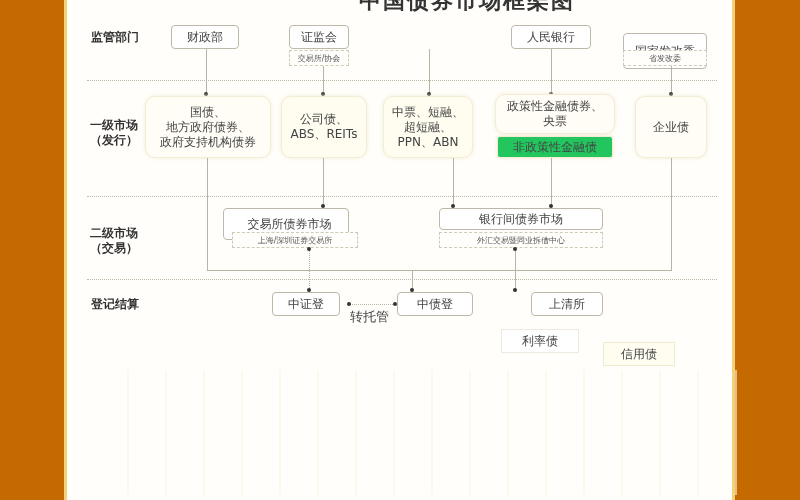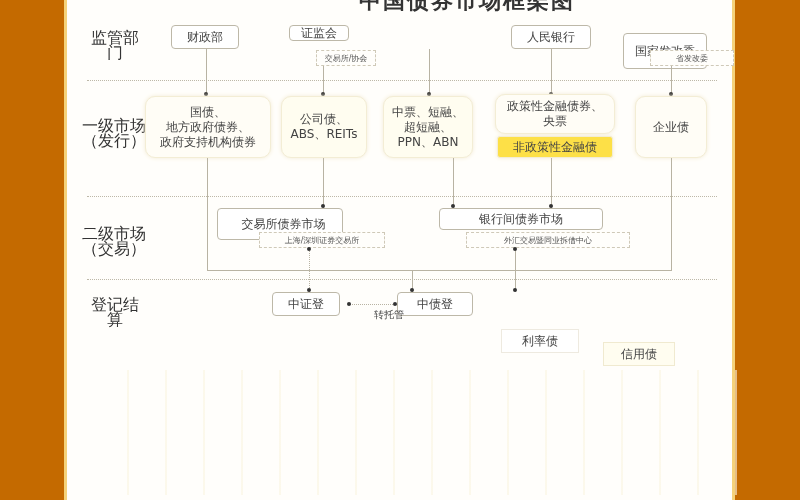--- a/index.html
+++ b/index.html
@@ -1,23 +1,23 @@
 <!DOCTYPE html>
 <html><head>
 <meta charset="utf-8">
 <style>
   html,body{margin:0;padding:0;}
   body{width:800px;height:500px;background:#c46a00;position:relative;overflow:hidden;font-family:"DejaVu Sans",sans-serif;}
   .page{position:absolute;left:64px;top:0;width:671px;height:500px;background:#fffefb;border-left:3px solid #f5d27a;border-right:3px solid #f5d27a;box-sizing:border-box;}
   .abs{position:absolute;}
   .title{position:absolute;left:230px;top:-14px;width:340px;text-align:center;font-size:22px;color:#333;letter-spacing:2px;font-weight:bold;white-space:nowrap;}
-  .rowlabel{position:absolute;font-size:16px;font-weight:normal;color:#333;text-align:center;line-height:15px;}
+  .rowlabel{position:absolute;font-size:12px;font-weight:bold;color:#333;text-align:center;line-height:15px;}
   .box{position:absolute;border:1.5px solid #bdb8a8;border-radius:4px;background:#fff;font-size:12px;color:#444;display:flex;align-items:center;justify-content:center;text-align:center;box-sizing:border-box;line-height:14px;}
   .soft{position:absolute;border:1px solid #f3edd5;border-radius:10px;background:#fffdf6;box-shadow:0 0 4px #f3ecd5;font-size:12px;color:#444;display:flex;align-items:center;justify-content:center;text-align:center;box-sizing:border-box;line-height:15px;}
-  .sub{position:absolute;border:1px dashed #cfc9b8;font-size:8px;color:#555;display:flex;align-items:center;justify-content:center;box-sizing:border-box;background:#fffefb;margin-left:27px;}
+  .sub{position:absolute;border:1px dashed #cfc9b8;font-size:8px;color:#555;display:flex;align-items:center;justify-content:center;box-sizing:border-box;background:#fffefb;}
   .hdots{position:absolute;height:0;border-top:1px dotted #bdb8a8;}
   .vl{position:absolute;width:0;border-left:1px solid #b8b3a3;}
   .hl{position:absolute;height:0;border-top:1px solid #b8b3a3;}
   .dot{position:absolute;width:4px;height:4px;background:#333;border-radius:2px;}
   .legend{position:absolute;border:1px solid #eeeae0;background:#fff;font-size:12px;color:#444;display:flex;align-items:center;justify-content:center;box-sizing:border-box;}
   .legend.credit{background:#fffdf0;border-color:#f0ead0;}
   .grid{position:absolute;left:60px;top:370px;width:610px;height:125px;background:
     repeating-linear-gradient(90deg, rgba(250,245,225,0.6) 0 2px, transparent 2px 38px);}
 </style>
 </head>
@@ -35,21 +35,21 @@
     <div>二级市场</div>
     <div>（交易）</div>
   </div>
   <div class="rowlabel" style="left:18px;top:297px;width:60px;">登记结算</div>
 
   <div class="hdots" style="left:20px;top:80px;width:630px;"></div>
   <div class="hdots" style="left:20px;top:196px;width:630px;"></div>
   <div class="hdots" style="left:20px;top:279px;width:630px;"></div>
 
   <div class="box" style="left:104px;top:25px;width:68px;height:24px;">财政部</div>
-  <div class="box" style="left:222px;top:25px;width:60px;height:16px;">证监会</div>
+  <div class="box" style="left:222px;top:25px;width:60px;height:24px;">证监会</div>
   <div class="sub" style="left:222px;top:50px;width:60px;height:16px;">交易所/协会</div>
   <div class="box" style="left:444px;top:25px;width:80px;height:24px;">人民银行</div>
   <div class="box" style="left:556px;top:33px;width:84px;height:36px;font-family:Liberation Serif, serif;">国家发改委</div>
   <div class="sub" style="left:556px;top:50px;width:84px;height:16px;">省发改委</div>
 
   <div class="vl" style="left:139px;top:49px;height:47px;"></div>
   <div class="dot" style="left:137px;top:92px;"></div>
   <div class="vl" style="left:256px;top:66px;height:30px;"></div>
   <div class="dot" style="left:254px;top:92px;"></div>
   <div class="vl" style="left:362px;top:49px;height:47px;"></div>
@@ -78,55 +78,56 @@
       <div>超短融、</div>
       <div>PPN、ABN</div>
     </div>
   </div>
   <div class="soft" style="left:428px;top:94px;width:120px;height:40px;">
     <div>
       <div>政策性金融债券、</div>
       <div>央票</div>
     </div>
   </div>
-  <div class="soft" style="left:430px;top:136px;width:116px;height:22px;background:#fde047;border-radius:3px;">非政策性金融债</div>
+  <div class="soft" style="left:430px;top:136px;width:116px;height:22px;background:#22c55e;border-radius:3px;">非政策性金融债</div>
   <div class="soft" style="left:568px;top:96px;width:72px;height:62px;">
     <div>企业债</div>
   </div>
 
   <div class="vl" style="left:140px;top:158px;height:112px;"></div>
   <div class="vl" style="left:256px;top:158px;height:50px;"></div>
   <div class="dot" style="left:254px;top:204px;"></div>
   <div class="vl" style="left:386px;top:158px;height:50px;"></div>
   <div class="dot" style="left:384px;top:204px;"></div>
   <div class="vl" style="left:484px;top:158px;height:50px;"></div>
   <div class="dot" style="left:482px;top:204px;"></div>
   <div class="vl" style="left:604px;top:158px;height:112px;"></div>
   <div class="hl" style="left:140px;top:270px;width:465px;"></div>
 
-  <div class="box" style="left:150px;top:208px;width:126px;height:32px;padding-left:7px;">交易所债券市场</div>
+  <div class="box" style="left:156px;top:208px;width:126px;height:32px;padding-left:7px;">交易所债券市场</div>
   <div class="sub" style="left:165px;top:232px;width:126px;height:16px;">上海/深圳证券交易所</div>
   <div class="box" style="left:372px;top:208px;width:164px;height:22px;">银行间债券市场</div>
   <div class="sub" style="left:372px;top:232px;width:164px;height:16px;">外汇交易暨同业拆借中心</div>
   <div class="vl" style="left:448px;top:248px;height:22px;"></div>
   <div class="dot" style="left:446px;top:247px;"></div>
 
   <div class="vl" style="left:242px;top:248px;height:44px;border-left-style:dotted;"></div>
   <div class="dot" style="left:240px;top:247px;"></div>
   <div class="dot" style="left:240px;top:288px;"></div>
   <div class="vl" style="left:345px;top:270px;height:22px;"></div>
   <div class="dot" style="left:343px;top:288px;"></div>
   <div class="vl" style="left:448px;top:270px;height:22px;"></div>
   <div class="hl" style="left:345px;top:270px;width:103px;"></div>
   <div class="dot" style="left:446px;top:288px;"></div>
 
   <div class="box" style="left:205px;top:292px;width:68px;height:24px;">中证登</div>
   <div class="box" style="left:330px;top:292px;width:76px;height:24px;">中债登</div>
+  <div class="box" style="left:464px;top:292px;width:72px;height:24px;">上清所</div>
   <div class="hl" style="left:281px;top:304px;width:49px;border-top-style:dotted;"></div>
   <div class="dot" style="left:280px;top:302px;"></div>
   <div class="dot" style="left:326px;top:302px;"></div>
-  <div class="abs" style="left:283px;top:308px;font-size:10px;color:#444;margin-left:24px;">转托管</div>
+  <div class="abs" style="left:283px;top:308px;font-size:13px;color:#444;">转托管</div>
 
   <div class="legend" style="left:434px;top:329px;width:78px;height:24px;">利率债</div>
   <div class="legend credit" style="left:536px;top:342px;width:72px;height:24px;">信用债</div>
 
   <div class="grid"></div>
 </div>
 
 </body></html>

